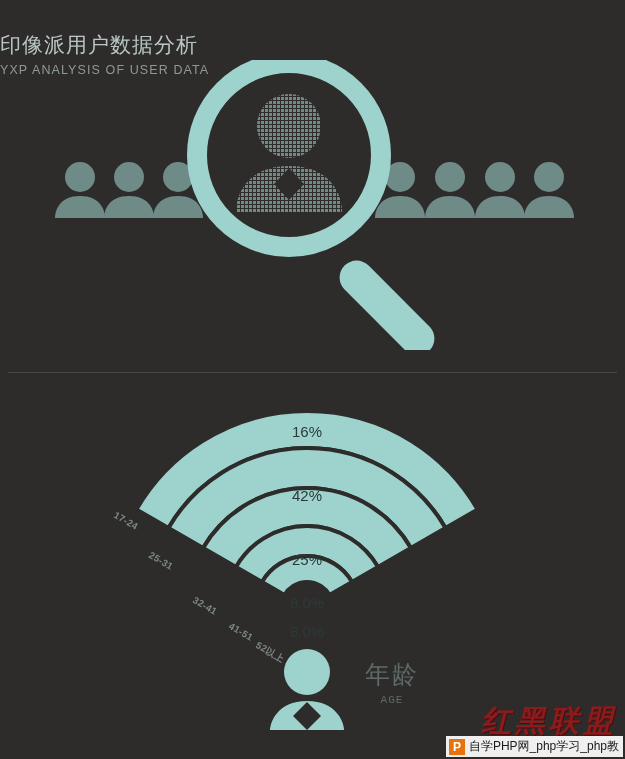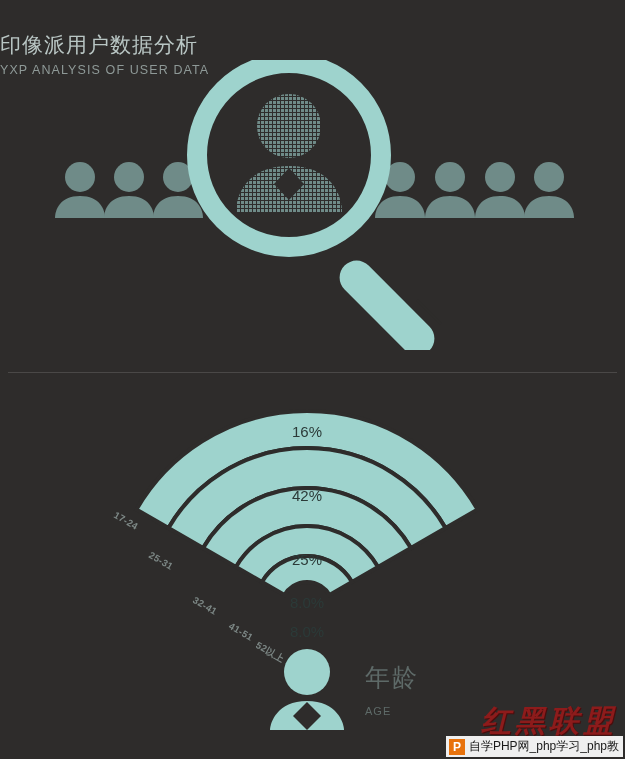--- a/index.html
+++ b/index.html
@@ -81,34 +81,35 @@
     font-size: 9.5px;
     font-weight: bold;
     letter-spacing: 0.4px;
   }
 
   
   #age-caption {
     position: absolute;
     left: 365px;
     top: 662px;
-    text-align: left;
+    text-align: center;
+    font-family: Liberation Mono, monospace;
   }
   #age-caption .cn {
     font-size: 25px;
     line-height: 30px;
     color: #5e6a68;
     letter-spacing: 2px;
   }
   #age-caption .en {
     font-size: 11px;
     line-height: 14px;
     color: #5e6a68;
     letter-spacing: 1px;
-    margin-top: 12px;
+    margin-top: 1px;
   }
 
   
   #watermark {
     position: absolute;
     right: 2px;
     bottom: 0px;
     width: 180px;
     height: 58px;
     margin-top: 32px;

